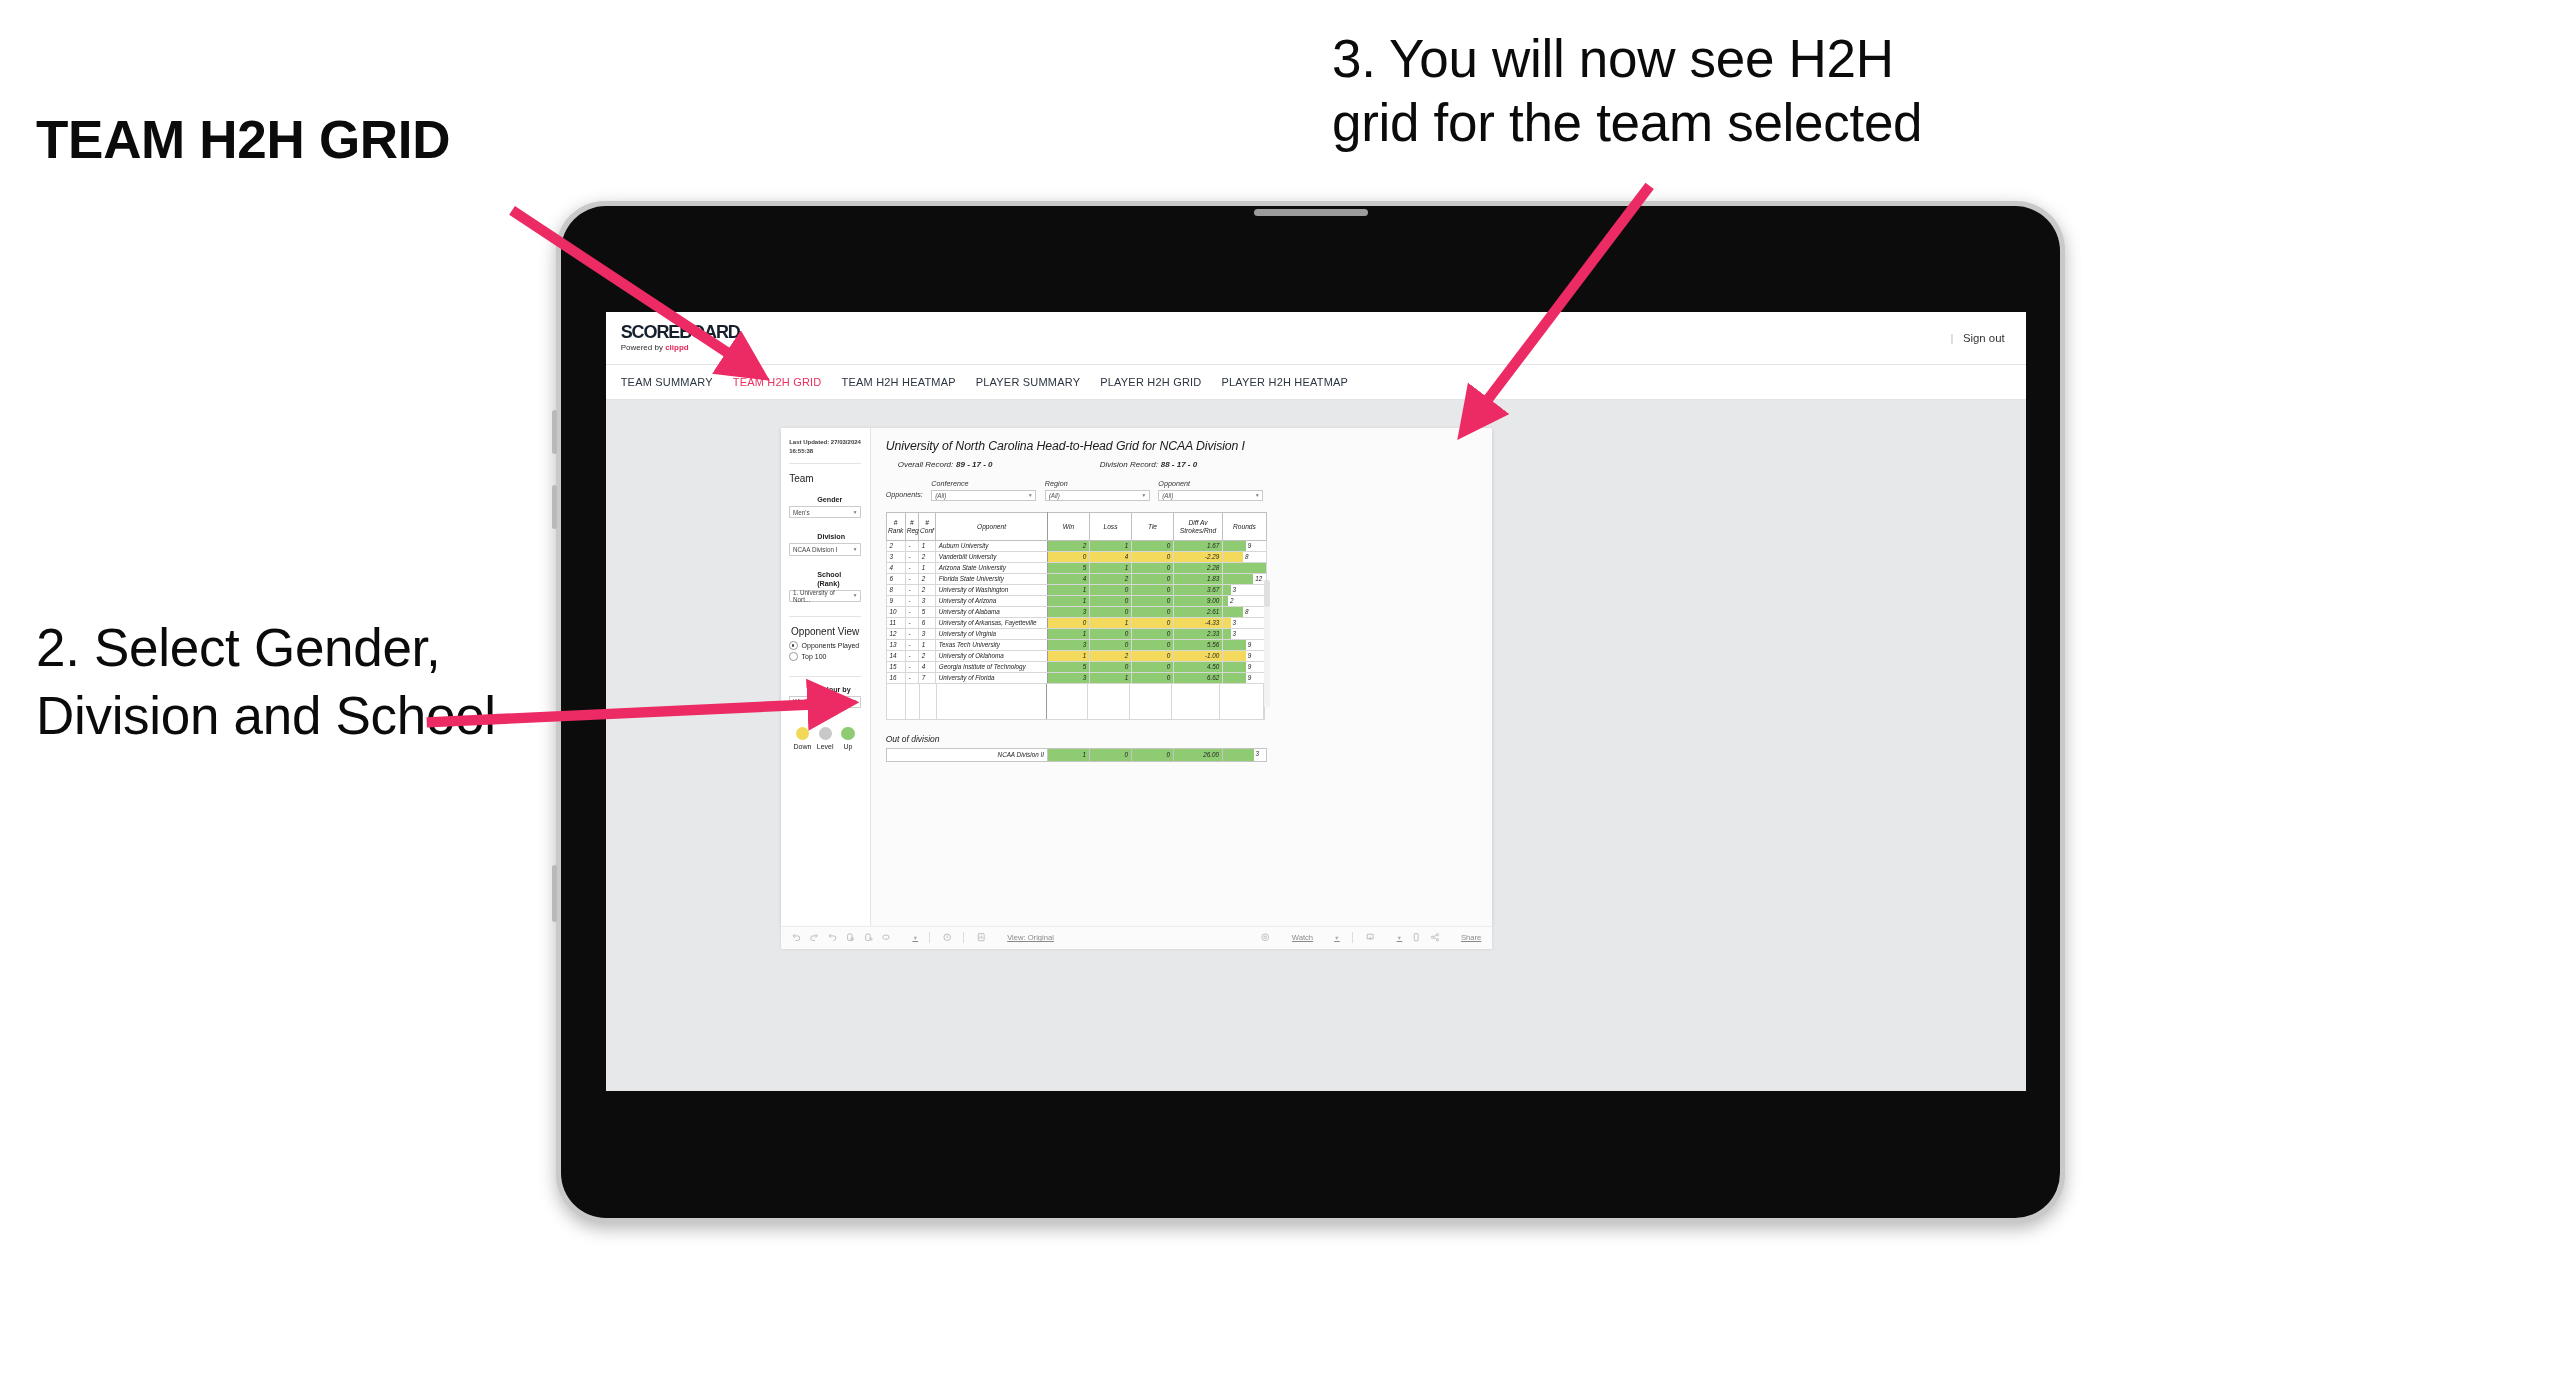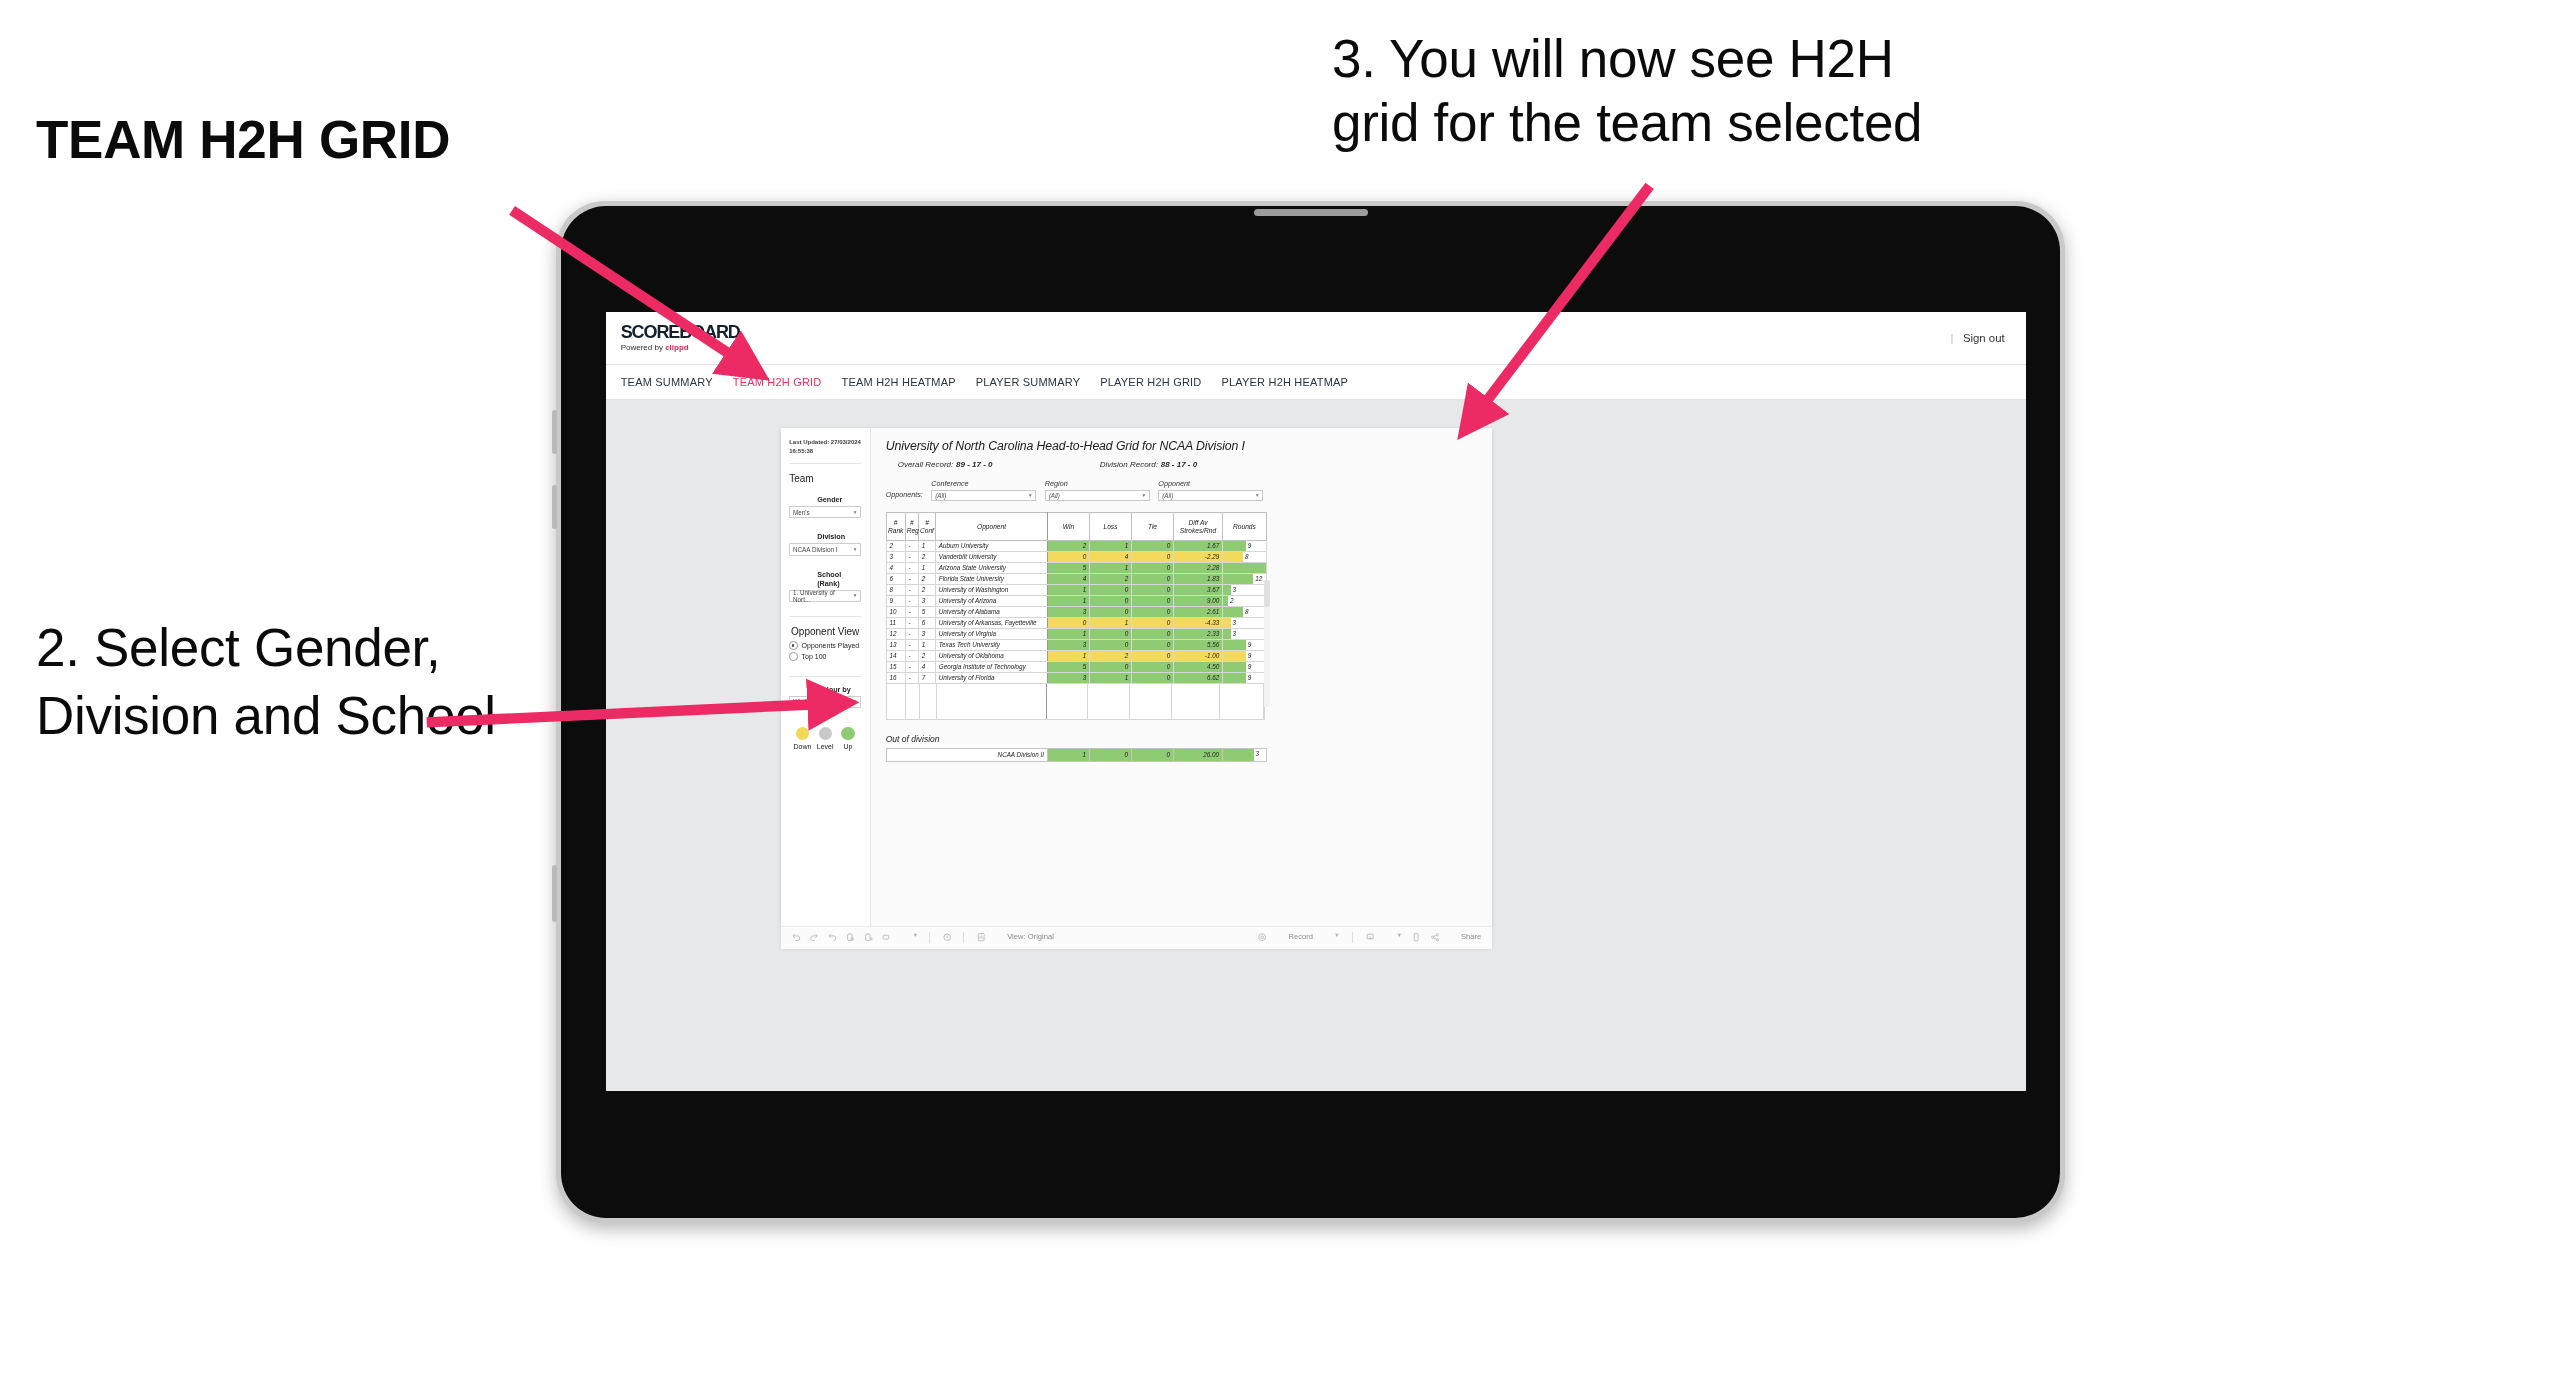--- a/index.html
+++ b/index.html
@@ -134,21 +134,21 @@
   .ood-title{font-size:8.5px;color:#222;margin-top:14.2px;}
   table.ood{border-collapse:collapse;margin-top:3.8px;width:379px;table-layout:fixed;font-size:6.3px;}
   table.ood td{border:0.9px solid #c5c5c5;height:11.4px;padding:0 2.8px;font-size:6.3px;
        line-height:11.4px;color:#222;}
 
   
   #toolbar{position:absolute;left:175px;top:526px;width:711px;height:23px;
      background:#fbfbfc;border-top:0.9px solid #eee;display:flex;align-items:center;
      padding:0 10.4px;box-sizing:border-box;font-size:7.6px;color:#6a6a6a;gap:7.6px;
      box-shadow:0 0.9px 2.8px rgba(0,0,0,.1);}
-  .tb{display:flex;gap:21px;cursor:pointer;opacity:.78;}
+  .tb{display:flex;align-items:center;gap:21px;cursor:pointer;opacity:.78;text-decoration:underline;}
   .tb svg{display:block;}
   .tb-sep{width:0.9px;height:10.4px;background:#ddd;margin:0 3.8px;}
   .tb-right{margin-left:auto;display:flex;align-items:center;gap:8.5px;}
 </style>
 </head>
 <body>
 
 <div class="annot" id="annot-1">
   <br>
   <span class="strong">TEAM H2H GRID</span>
@@ -614,21 +614,21 @@
                 <path d="M6 10V7M8 10V5.5M10 10V8" stroke="#999" stroke-width="1.1"></path>
               </svg>
             <span>View: Original</span>
           </span>
           <span class="tb-right">
             <span class="tb">
               <svg width="10.4" height="10.4" viewBox="0 0 16 16">
                   <circle cx="8" cy="8" r="5.2" fill="none" stroke="#999" stroke-width="1.2"></circle>
                   <circle cx="8" cy="8" r="2" fill="none" stroke="#999" stroke-width="1.2"></circle>
                 </svg>
-              <span>Record</span>
+              <span>Watch</span>
               <span style="font-size:5.7px;color:#999">▼</span>
             </span>
             <span class="tb-sep"></span>
             <span class="tb">
                 <svg width="10.4" height="10.4" viewBox="0 0 16 16">
                   <path d="M3.5 3.5h9v7h-9z" fill="none" stroke="#999" stroke-width="1.2"></path>
                   <path d="M8 7v4m0 0-1.6-1.6M8 11l1.6-1.6" stroke="#999" stroke-width="1.1" fill="none"></path>
                 </svg>
                 <span style="font-size:5.7px;color:#999">▼</span>
               </span>

